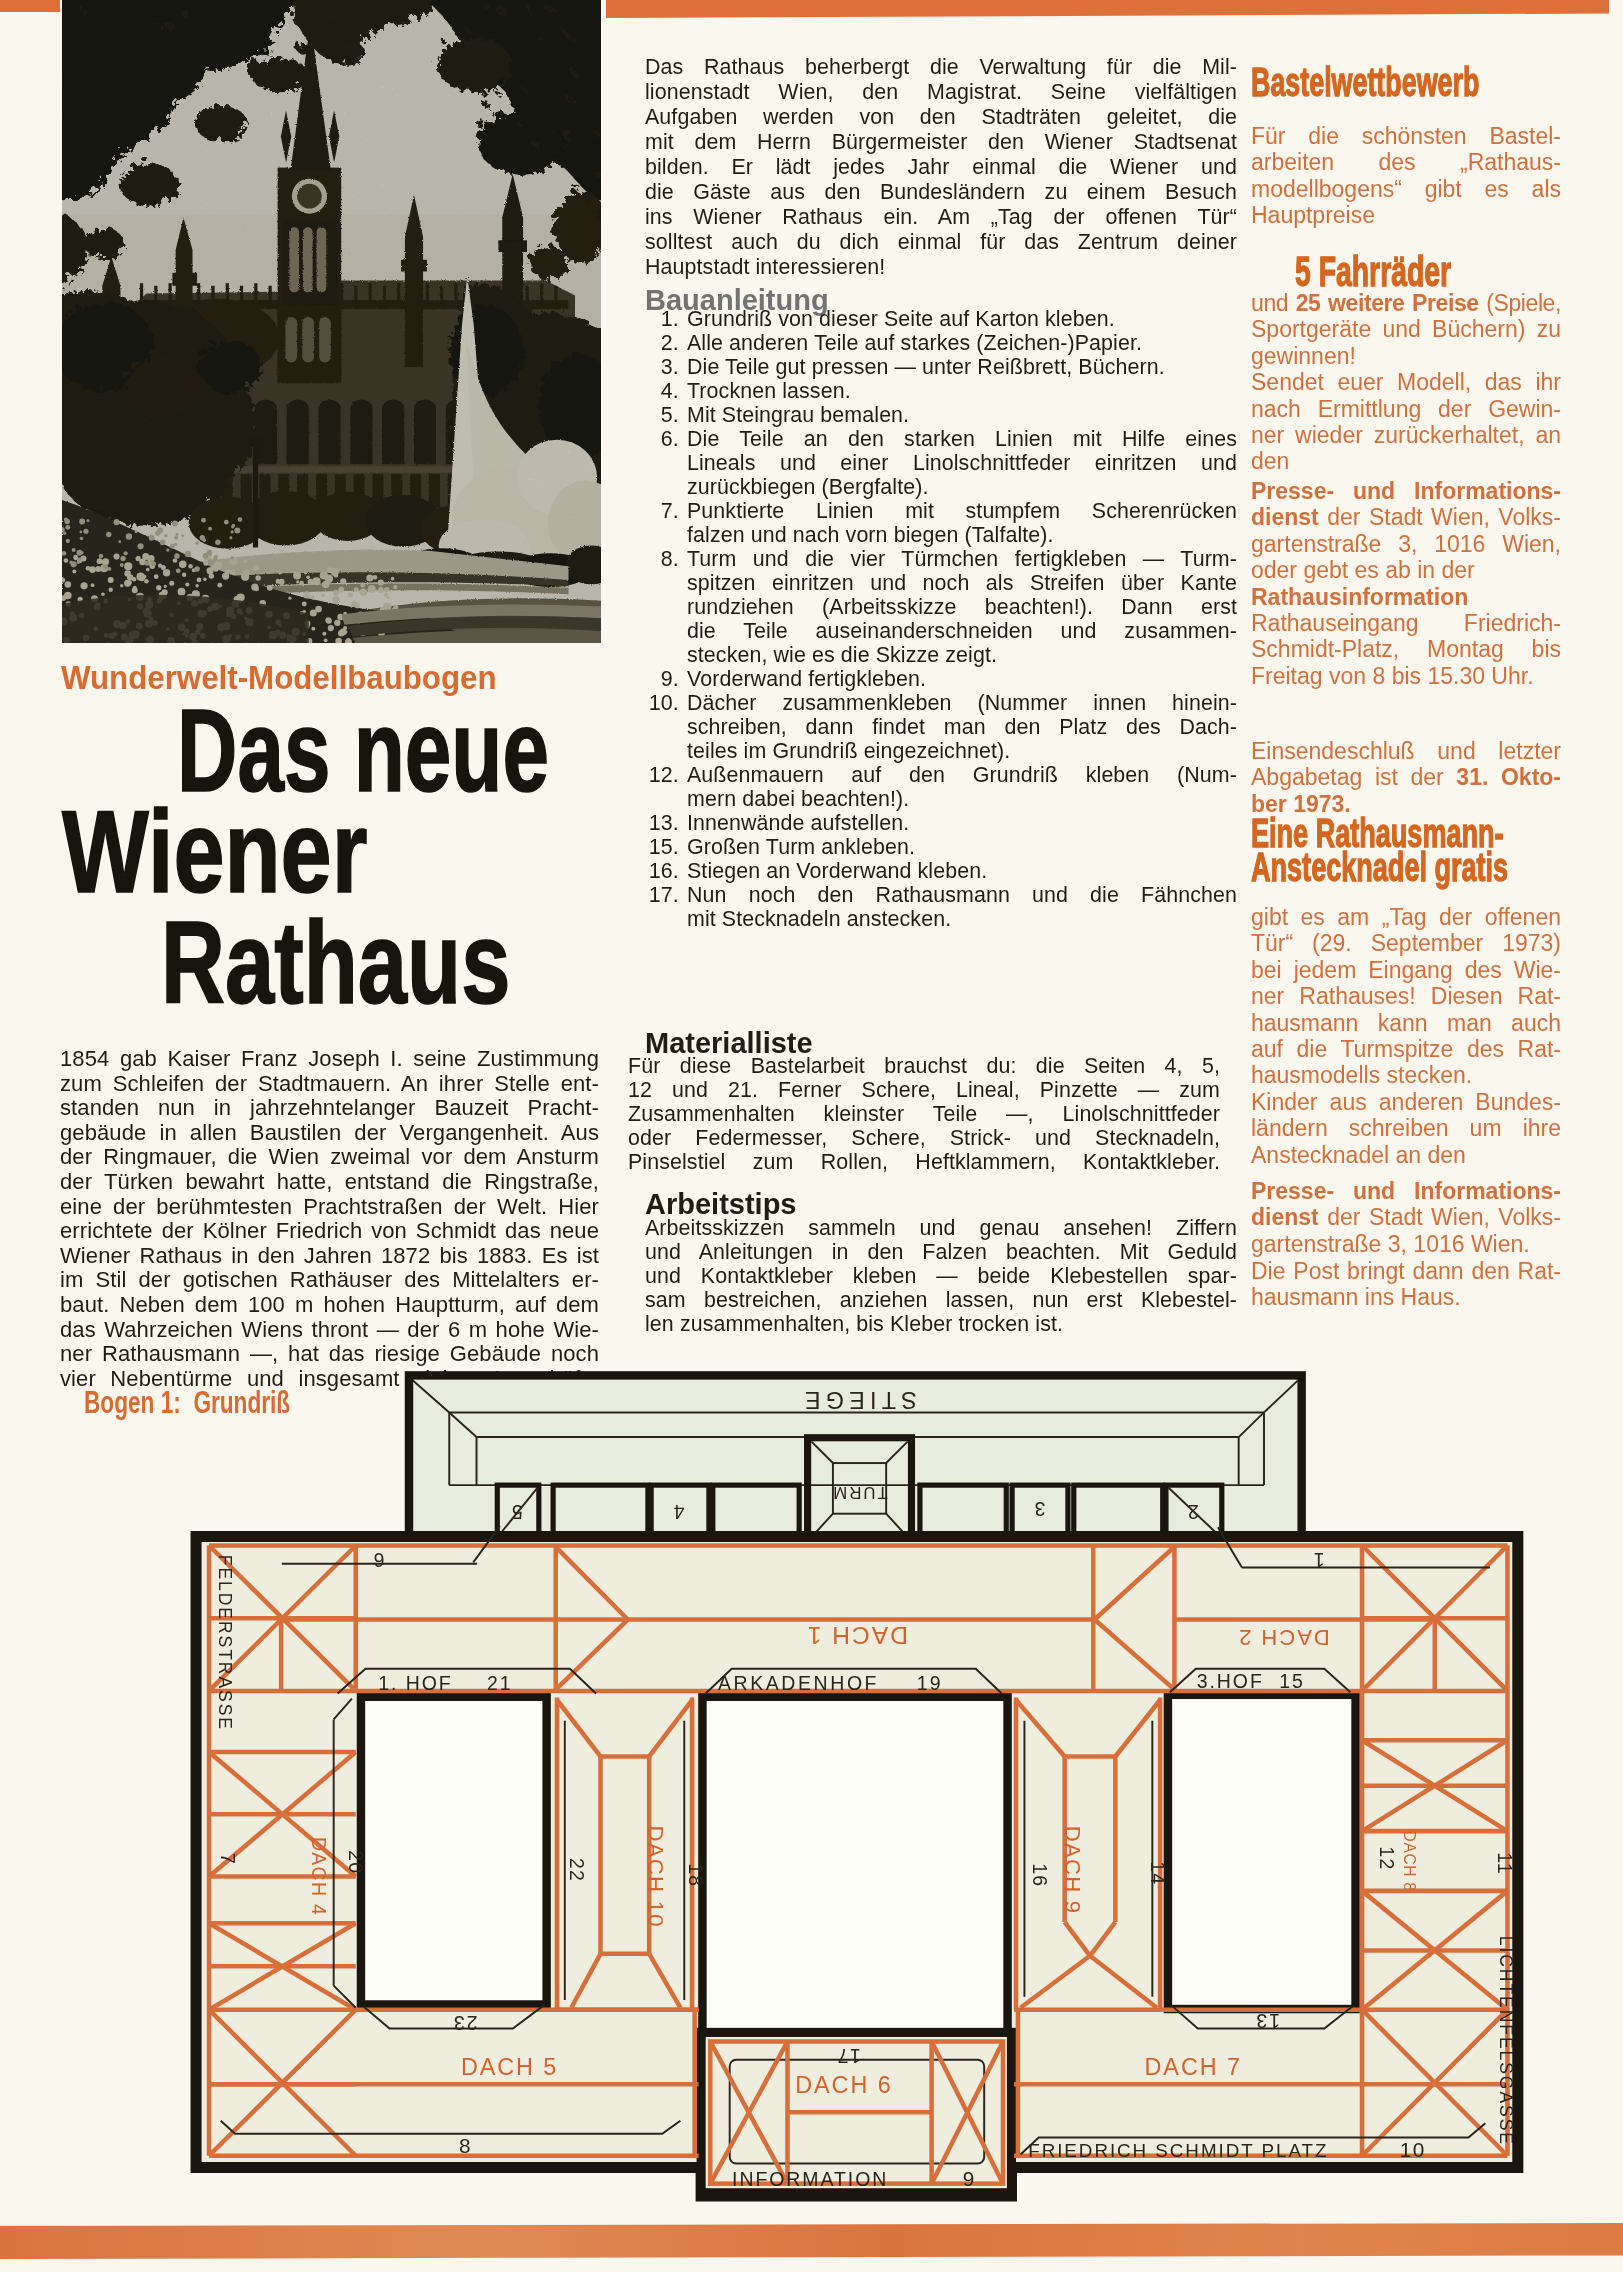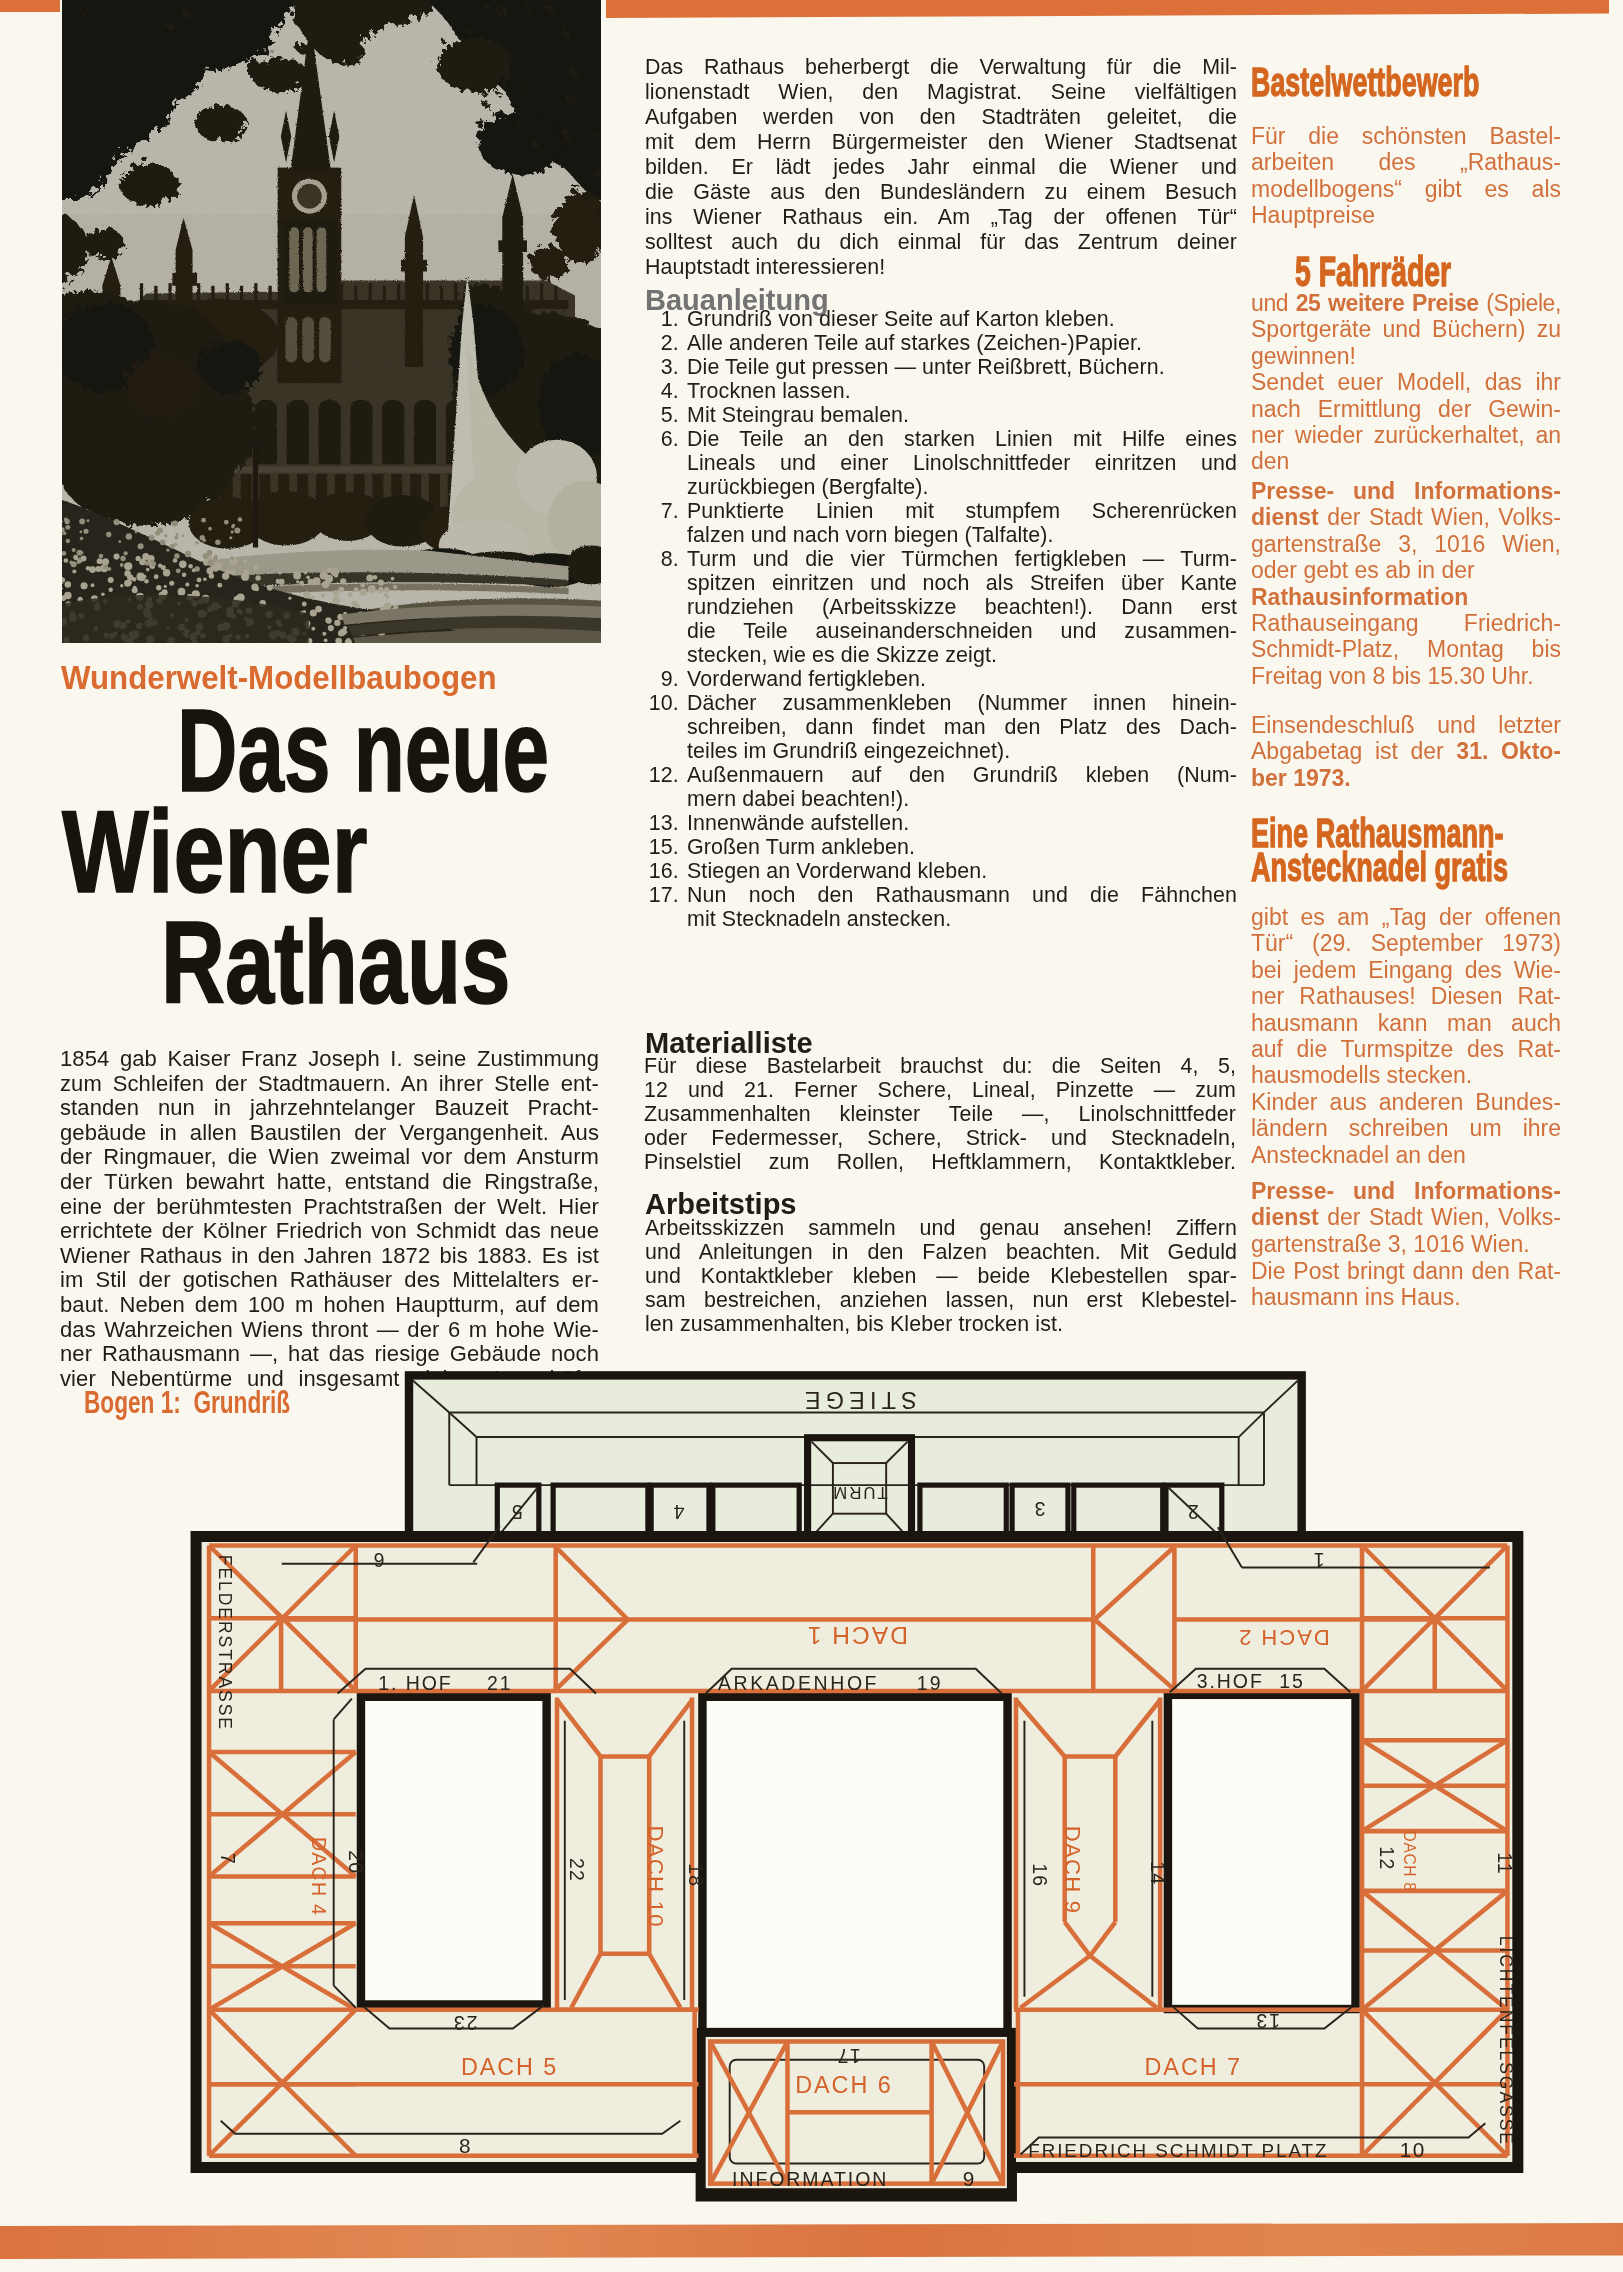--- a/index.html
+++ b/index.html
@@ -723,21 +723,21 @@
       <span class="num">17.</span>
       <div class="litxt">
         <div class="jl">Nun noch den Rathausmann und die Fähnchen</div>
 <div class="">mit Stecknadeln anstecken.</div>
       </div>
     </div>
 </div>
 
 <div class="abs" style="left:645px;top:1027px;font-size:29px;font-weight:bold;color:#221c14;">Materialliste</div>
 
-<div class="abs body-text" style="left:644px;top:1054px;width:592px;line-height:24px;">
+<div class="abs body-text" style="left:628px;top:1054px;width:592px;line-height:24px;">
 <div class="jl">Für diese Bastelarbeit brauchst du: die Seiten 4, 5,</div>
 <div class="jl">12 und 21. Ferner Schere, Lineal, Pinzette — zum</div>
 <div class="jl">Zusammenhalten kleinster Teile —, Linolschnittfeder</div>
 <div class="jl">oder Federmesser, Schere, Strick- und Stecknadeln,</div>
 <div class="jl">Pinselstiel zum Rollen, Heftklammern, Kontaktkleber.</div>
 </div>
 
 <div class="abs" style="left:645px;top:1188px;font-size:29px;font-weight:bold;color:#221c14;">Arbeitstips</div>
 
 <div class="abs body-text" style="left:645px;top:1216px;width:592px;line-height:24px;">
@@ -799,21 +799,21 @@
 <div class="jl"><b>Presse-  und  Informations-</b></div>
 <div class="jl"><b>dienst</b> der Stadt Wien, Volks-</div>
 <div class="jl">gartenstraße 3, 1016 Wien,</div>
 <div class="">oder gebt es ab in der</div>
 <div class=""><b>Rathausinformation</b></div>
 <div class="jl">Rathauseingang Friedrich-</div>
 <div class="jl">Schmidt-Platz, Montag bis</div>
 <div class="">Freitag von 8 bis 15.30 Uhr.</div>
 </div>
 
-<div class="abs orange-text" style="left:1251px;top:712px;width:310px;">
+<div class="abs orange-text" style="left:1251px;top:738px;width:310px;">
 <div class="jl">Einsendeschluß und letzter</div>
 <div class="jl">Abgabetag ist der <b>31. Okto-</b></div>
 <div class=""><b>ber 1973.</b></div>
 </div>
 
 <div class="abs" style="left:1251px;top:816px;line-height:34px;"><span class="ohead" style="font-size:41px;line-height:34px;transform:scaleX(0.66);">Eine Rathausmann-<br>Anstecknadel gratis</span></div>
 
 <div class="abs orange-text" style="left:1251px;top:904px;width:310px;">
 <div class="jl">gibt es am „Tag der offenen</div>
 <div class="jl">Tür“ (29. September 1973)</div>

